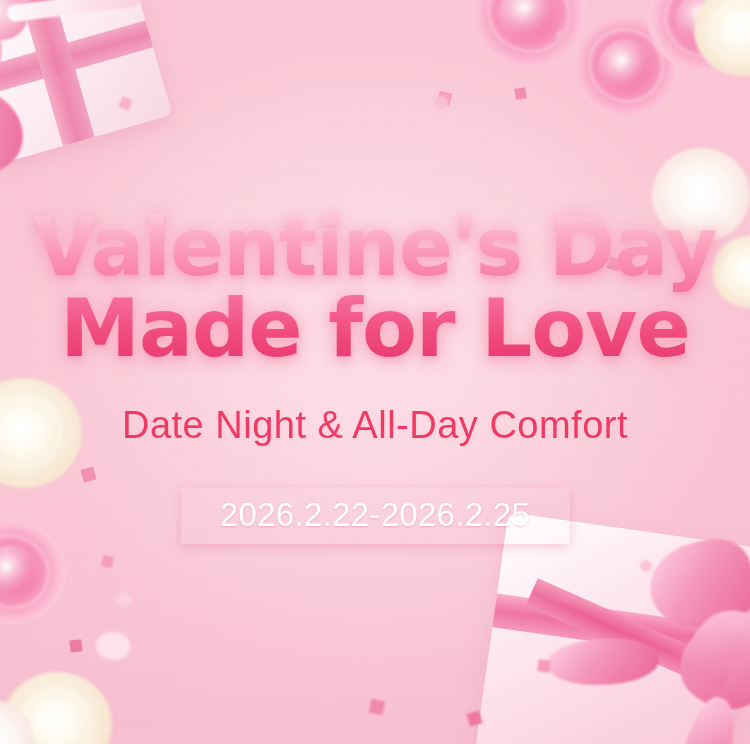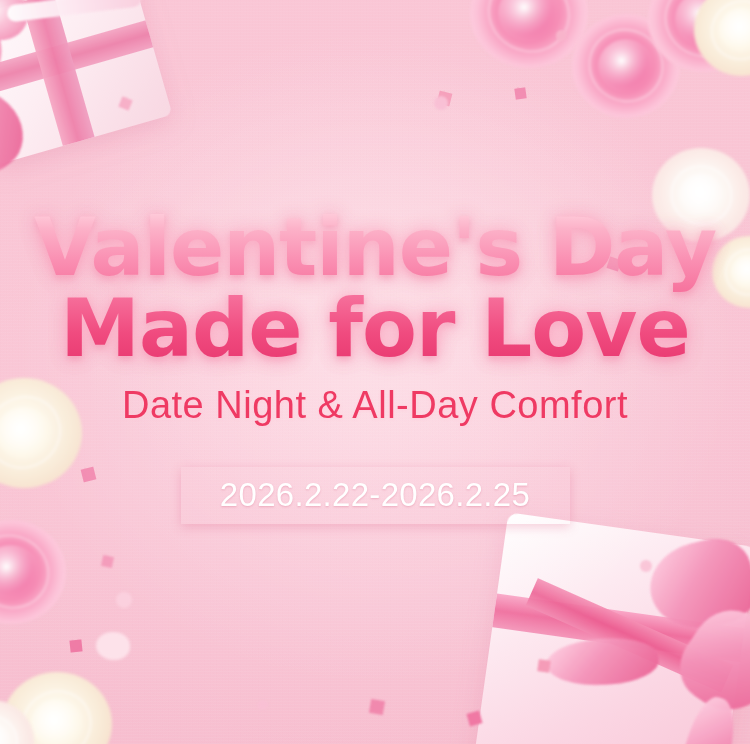--- a/index.html
+++ b/index.html
@@ -176,21 +176,21 @@
     color:transparent;
     -webkit-text-fill-color:transparent;
     filter:drop-shadow(0 0 9px rgba(255,190,210,.95))
            drop-shadow(0 3px 3px rgba(231,90,135,.45));
     white-space:nowrap;
   }
   .headline .line { display:block; }
   .headline .line-2 { margin-top:4px; }
 
   .subtitle {
-    margin-top:16px;
+    margin-top:36px;
     font-family:"Liberation Sans", sans-serif;
     font-weight:400;
     font-size:38px;
     letter-spacing:.5px;
     color:#ef3a63;
     text-shadow:0 1px 3px rgba(255,205,220,.9);
     white-space:nowrap;
   }
 
   .date-badge {

